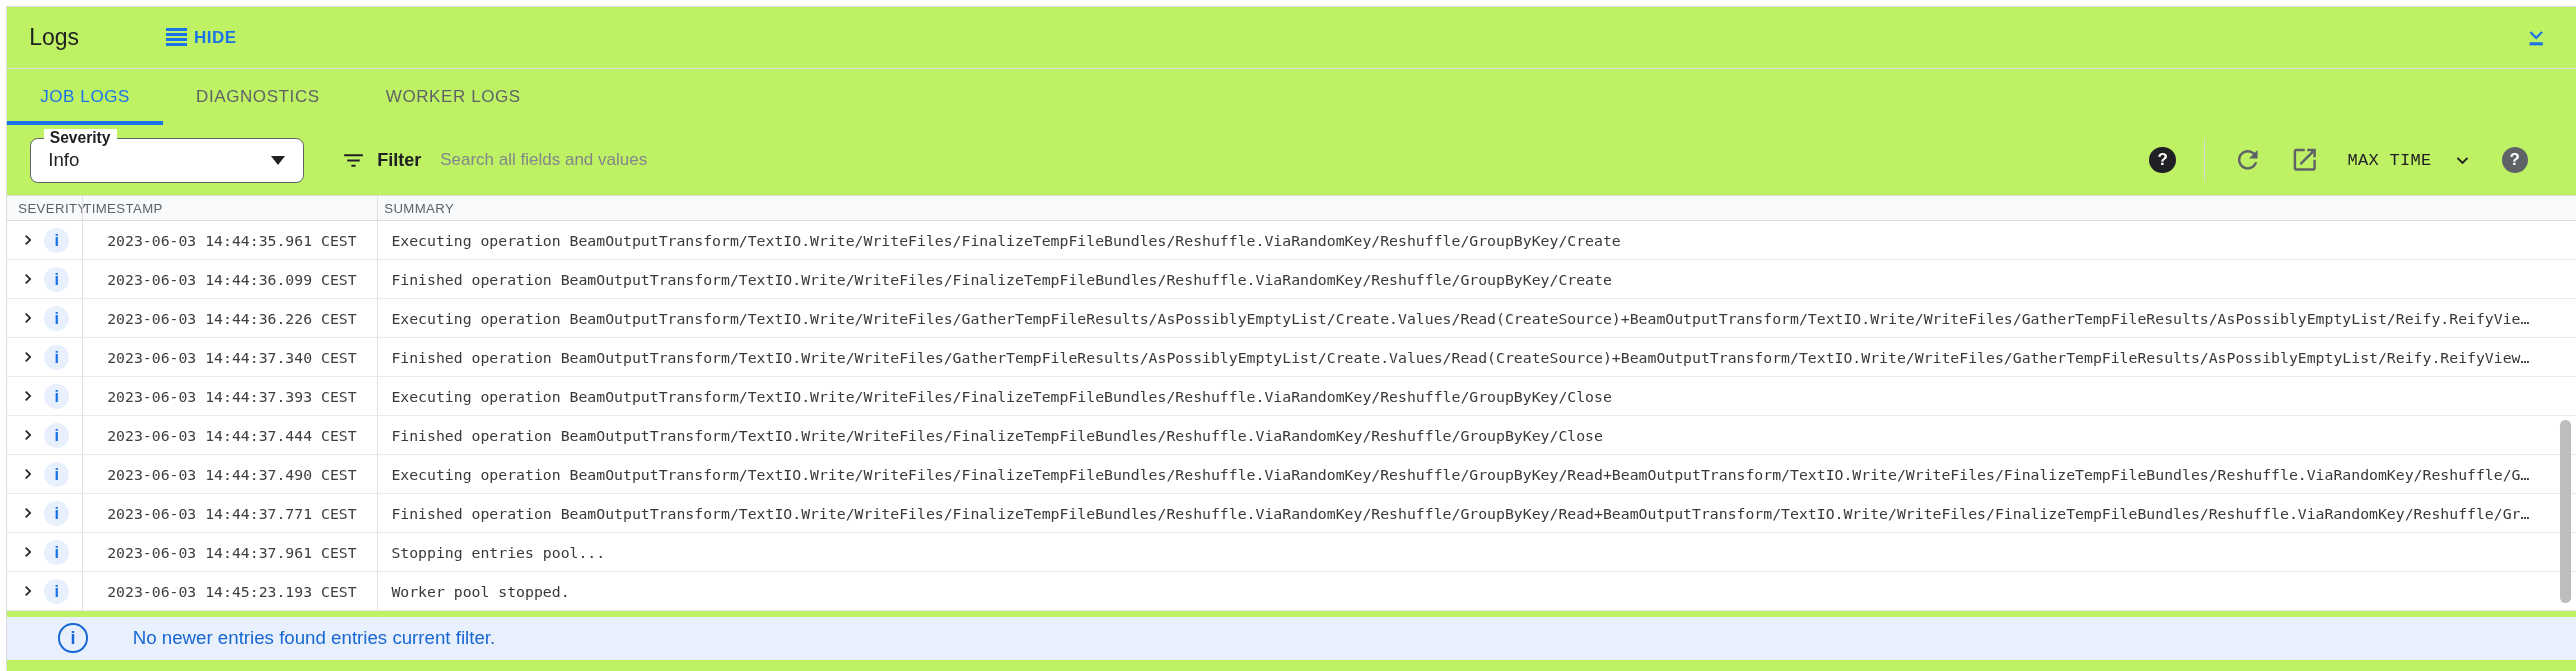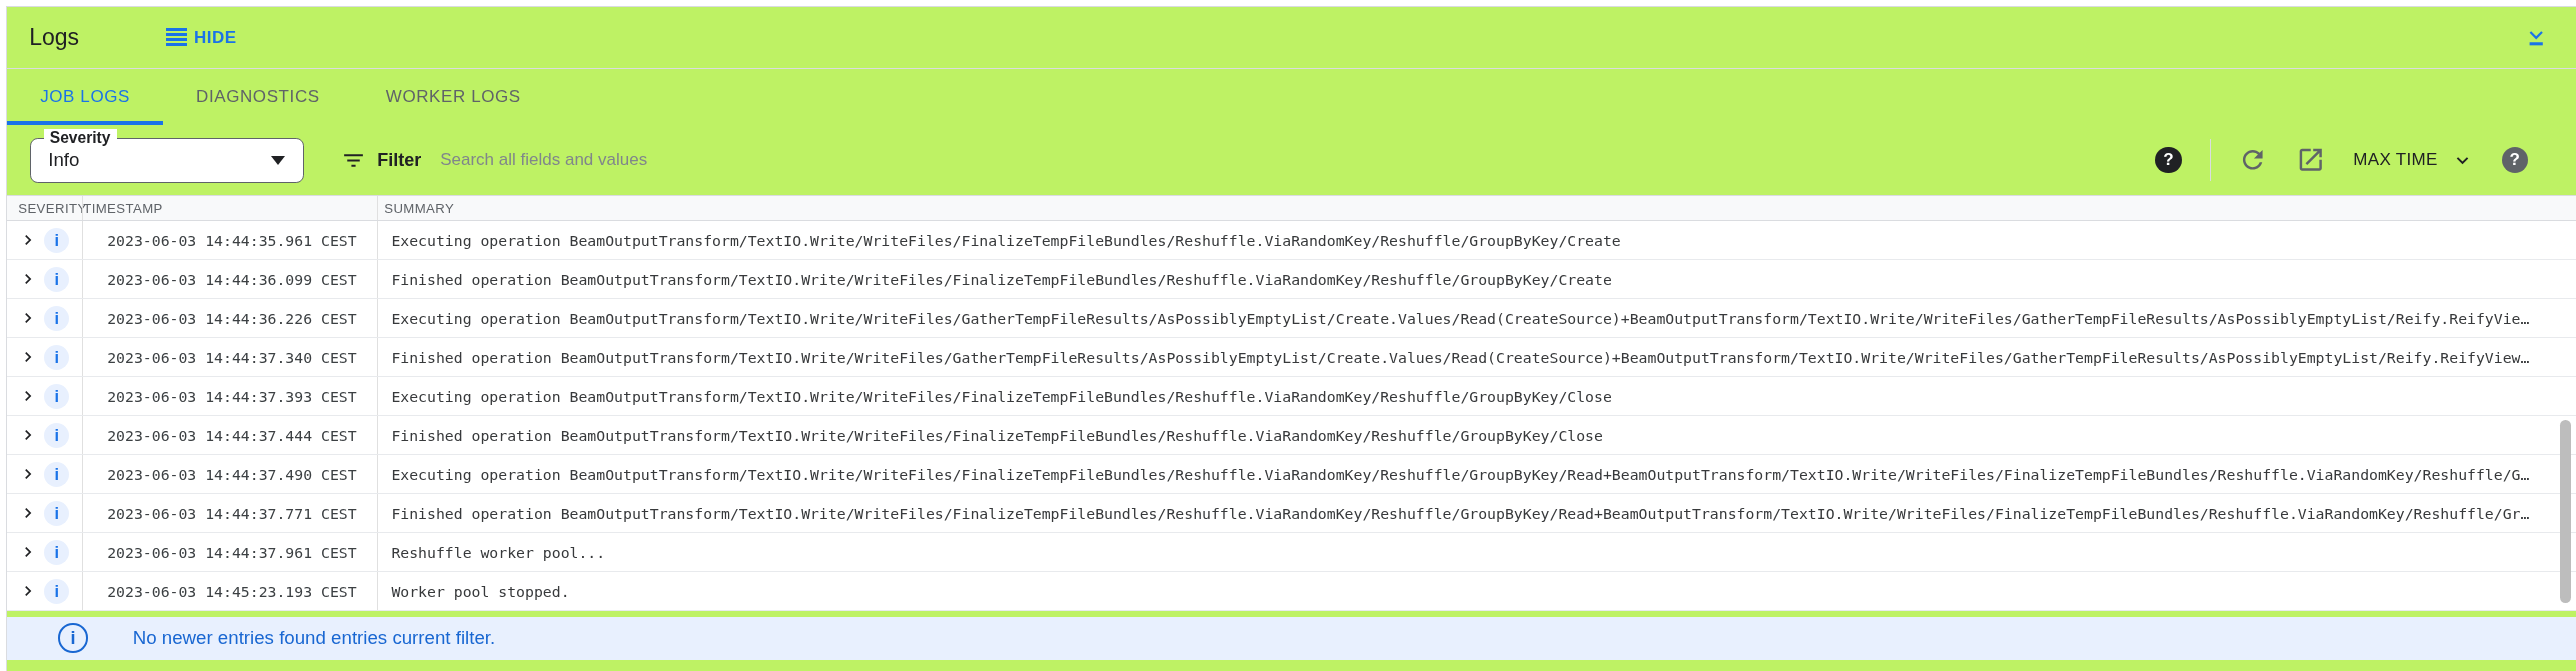--- a/index.html
+++ b/index.html
@@ -93,21 +93,21 @@
   .help-badge {
     width: 26.4px; height: 26.4px; border-radius: 50%;
     background: #202124; color: #fff;
     font-size: 17px; font-weight: 700;
     display: flex; align-items: center; justify-content: center;
     cursor: pointer;
   }
   .help-badge.gray { background: #5f6368; }
   .vdivider { width: 0.8px; height: 42px; background: #dadce0; }
   .icon-btn { line-height: 0; cursor: pointer; }
-  .maxtime { display: flex; align-items: center; gap: 13px; cursor: pointer; }
+  .maxtime { display: flex; align-items: center; gap: 19px; cursor: pointer; font-family: Liberation Mono, monospace; }
   .maxtime-label { font-size: 17px; font-weight: 500; letter-spacing: 0.3px; color: #202124; }
 
   
   .thead {
     height: 26px; flex: 0 0 auto;
     background: #f8f9fa;
     border-top: 0.8px solid #dadce0; border-bottom: 0.8px solid #dadce0;
     display: flex; align-items: center;
     font-size: 13.2px; color: #5f6368; letter-spacing: 0.4px;
   }
@@ -369,21 +369,21 @@
     <div class="cell-sev">
       <svg class="chev" width="20" height="20" viewBox="0 0 24 24" fill="#202124">
             <path d="M10 6L8.59 7.41 13.17 12l-4.58 4.59L10 18l6-6z"></path>
           </svg>
       <span class="info-badge">i</span>
     </div>
     <div class="cell-ts">
           <span class="ts">2023-06-03 14:44:37.961 CEST</span>
         </div>
     <div class="cell-sum">
-          <span class="sm">Reshuffle worker pool...</span>
+          <span class="sm">Stopping entries pool...</span>
         </div>
   </div>
 
   <div class="row">
     <div class="cell-sev">
       <svg class="chev" width="20" height="20" viewBox="0 0 24 24" fill="#202124">
             <path d="M10 6L8.59 7.41 13.17 12l-4.58 4.59L10 18l6-6z"></path>
           </svg>
       <span class="info-badge">i</span>
     </div>

